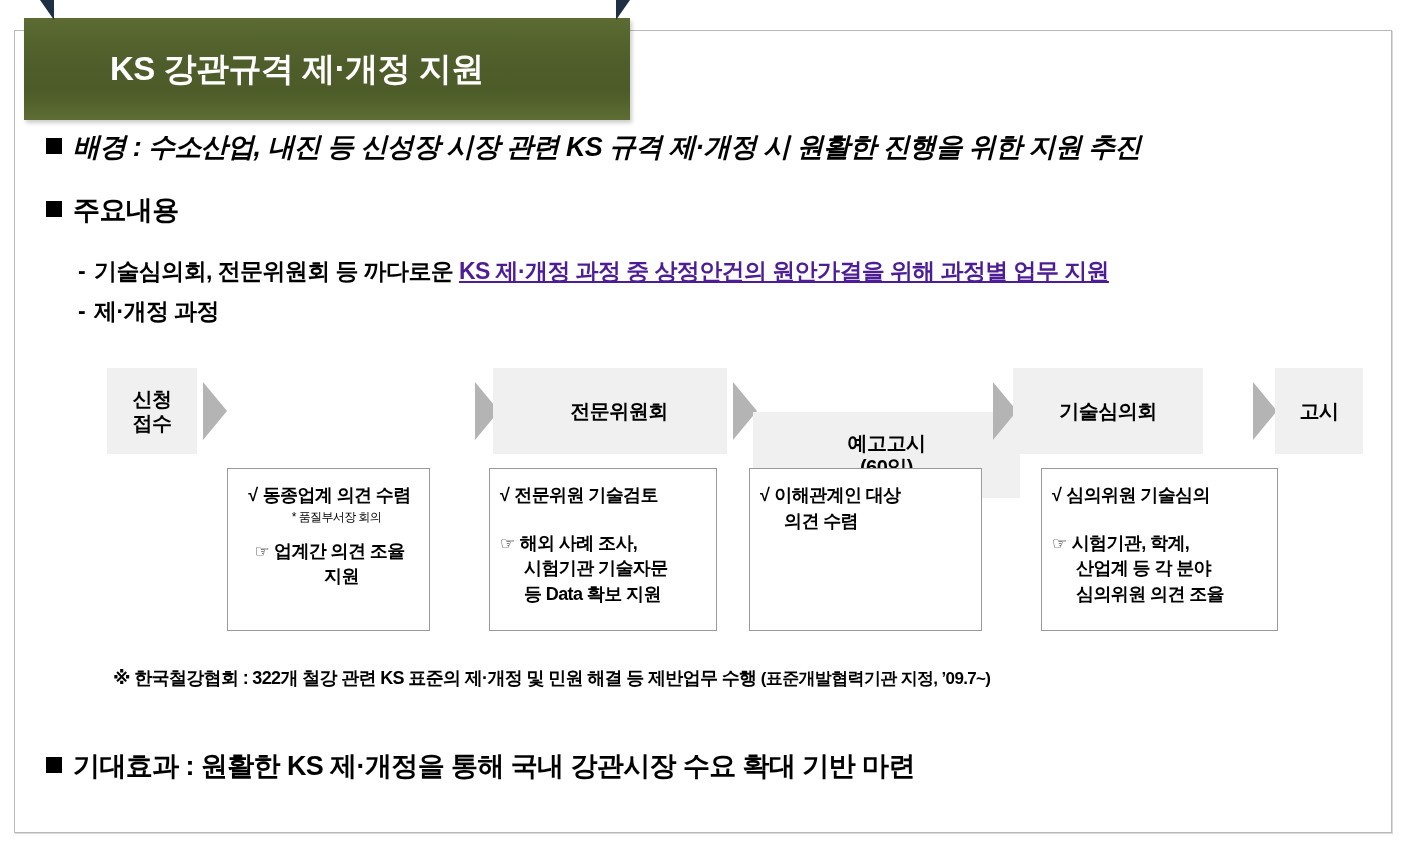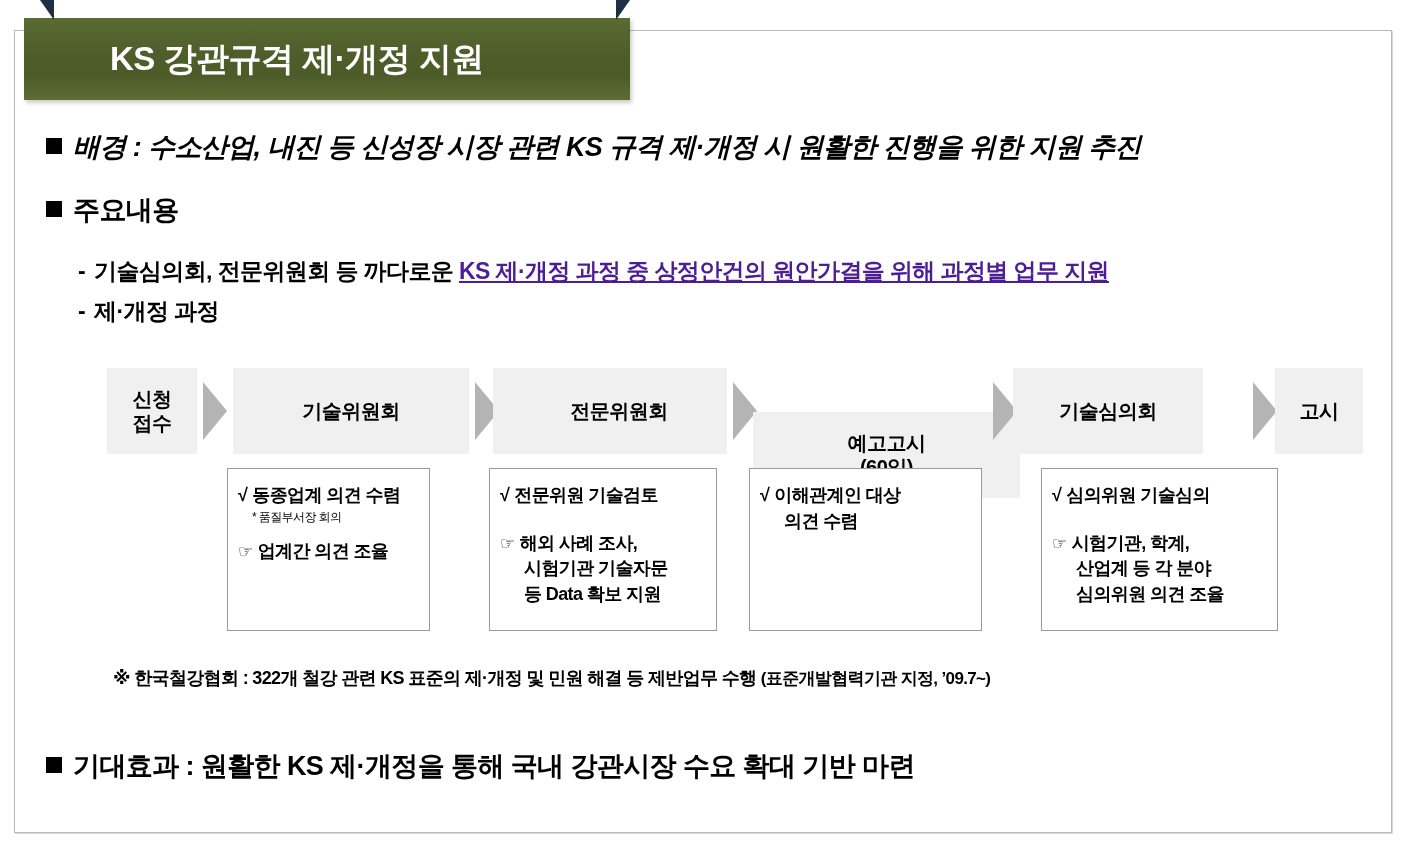--- a/index.html
+++ b/index.html
@@ -28,21 +28,21 @@
     background: #ffffff;
     box-sizing: border-box;
   }
 
   
   #title-banner {
     position: absolute;
     left: 24px;
     top: 18px;
     width: 606px;
-    height: 82px;
+    height: 102px;
     background: linear-gradient(to bottom, #5b6b32 0%, #4e5d2a 45%, #4c5b28 70%, #5d6d33 100%);
     box-shadow: 2px 3px 4px rgba(0,0,0,0.20);
     z-index: 5;
   }
   #title-banner-text {
     position: absolute;
     left: 86px;
     top: 50%;
     transform: translateY(-50%);
     color: #ffffff;
@@ -210,23 +210,20 @@
 <div id="flow">
 
   <div class="flow-step" style="left:0px; width:90px;">
     <span>
       <span>신청</span><br>
       <span>접수</span>
     </span>
   </div>
   <div class="flow-arrow" style="left:96px;"></div>
 
-  <div class="flow-step" style="left:126px; width:236px;">
-    <span>기술위원회</span>
-  </div>
   <div class="flow-arrow" style="left:368px;"></div>
 
   <div class="flow-step" style="left:386px; width:234px;padding-left:18px;">
     <span>전문위원회</span>
   </div>
   <div class="flow-arrow" style="left:626px;"></div>
 
   <div class="flow-step" style="left:646px; width:267px;margin-top:44px;">
     <span>
       <span>예고고시</span><br>
@@ -239,29 +236,30 @@
     <span>기술심의회</span>
   </div>
   <div class="flow-arrow" style="left:1146px;"></div>
 
   <div class="flow-step" style="left:1168px; width:88px;font-family:Liberation Serif, serif;">
     <span>고시</span>
   </div>
 
 </div>
 
-<div class="detail-box" style="left:227px; width:203px;">
+<div class="detail-box" style="left:227px; width:203px;text-align:center;">
   <div class="detail-line">
     <span class="mark">√</span><span>동종업계 의견 수렴</span>
   </div>
   <div class="detail-note">* 품질부서장 회의</div>
   <div class="gap"></div>
   <div class="detail-line">
     <span class="mark-hand">☞</span><span>업계간 의견 조율</span>
   </div>
+  <div class="detail-line indent">지원</div>
 </div>
 
 <div class="detail-box" style="left:489px; width:228px;">
   <div class="detail-line">
     <span class="mark">√</span><span>전문위원 기술검토</span>
   </div>
   <div class="gap" style="height:22px;"></div>
   <div class="detail-line">
     <span class="mark-hand">☞</span><span>해외 사례 조사,</span>
   </div>

